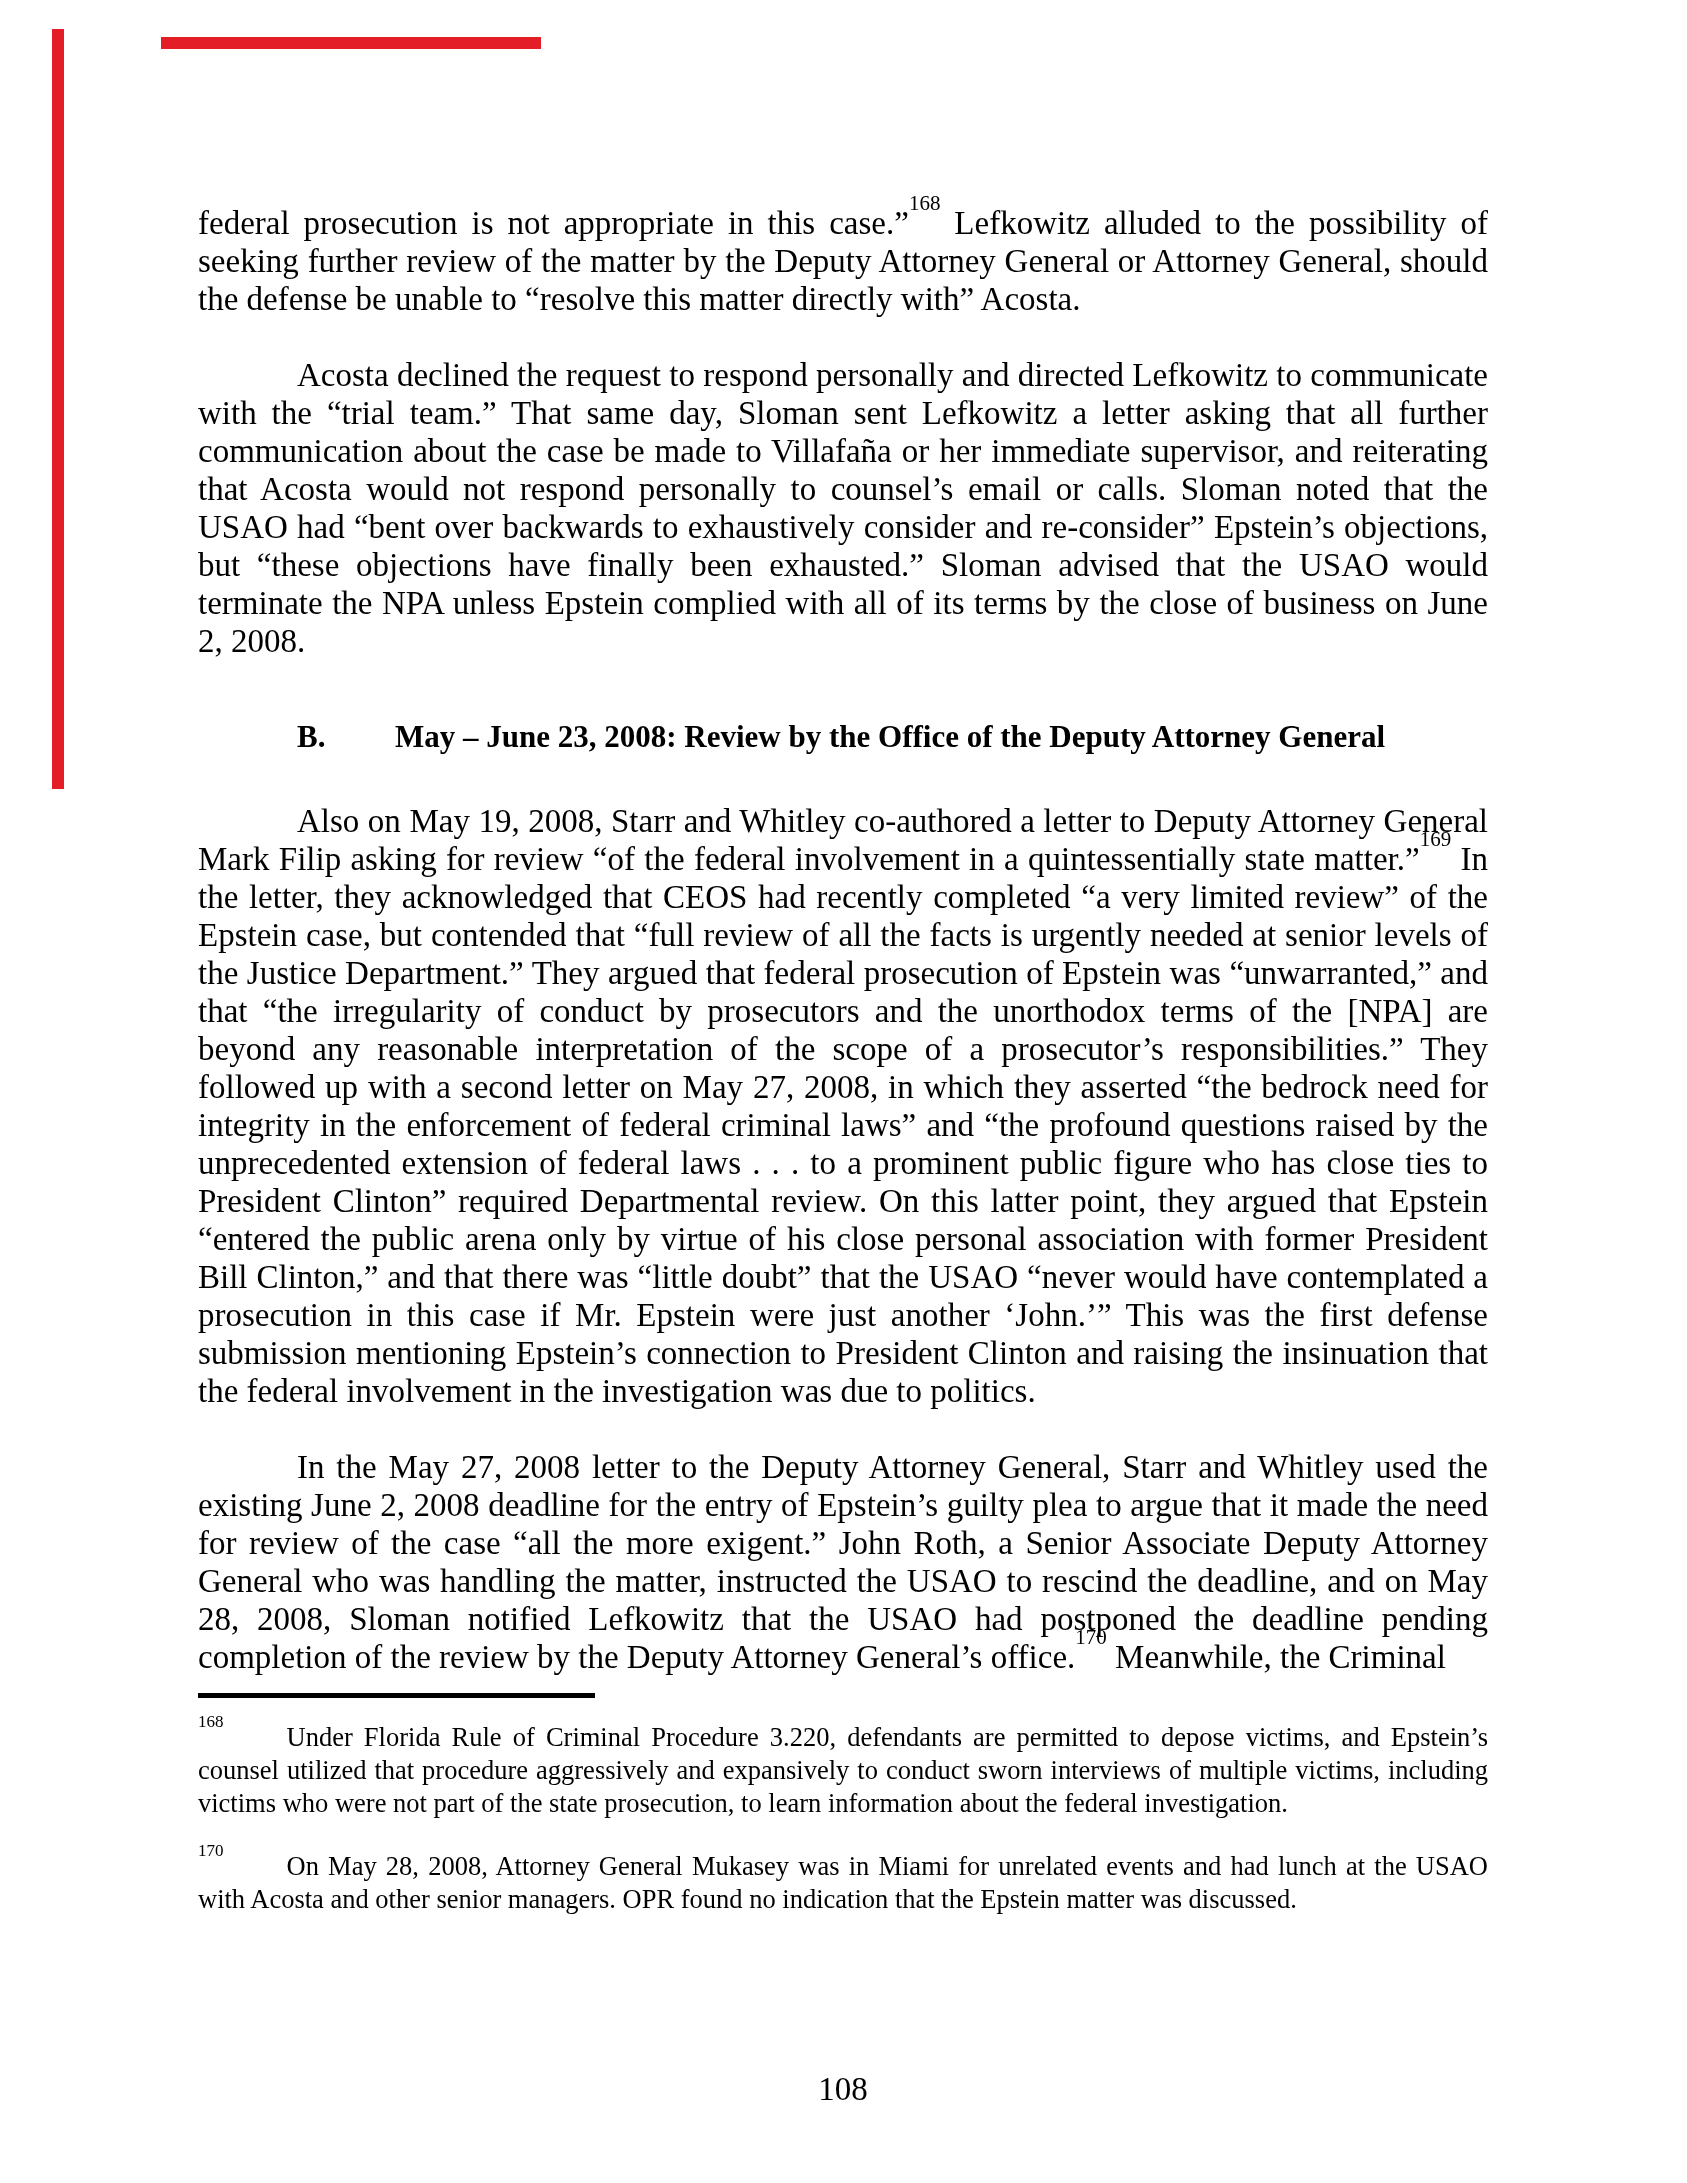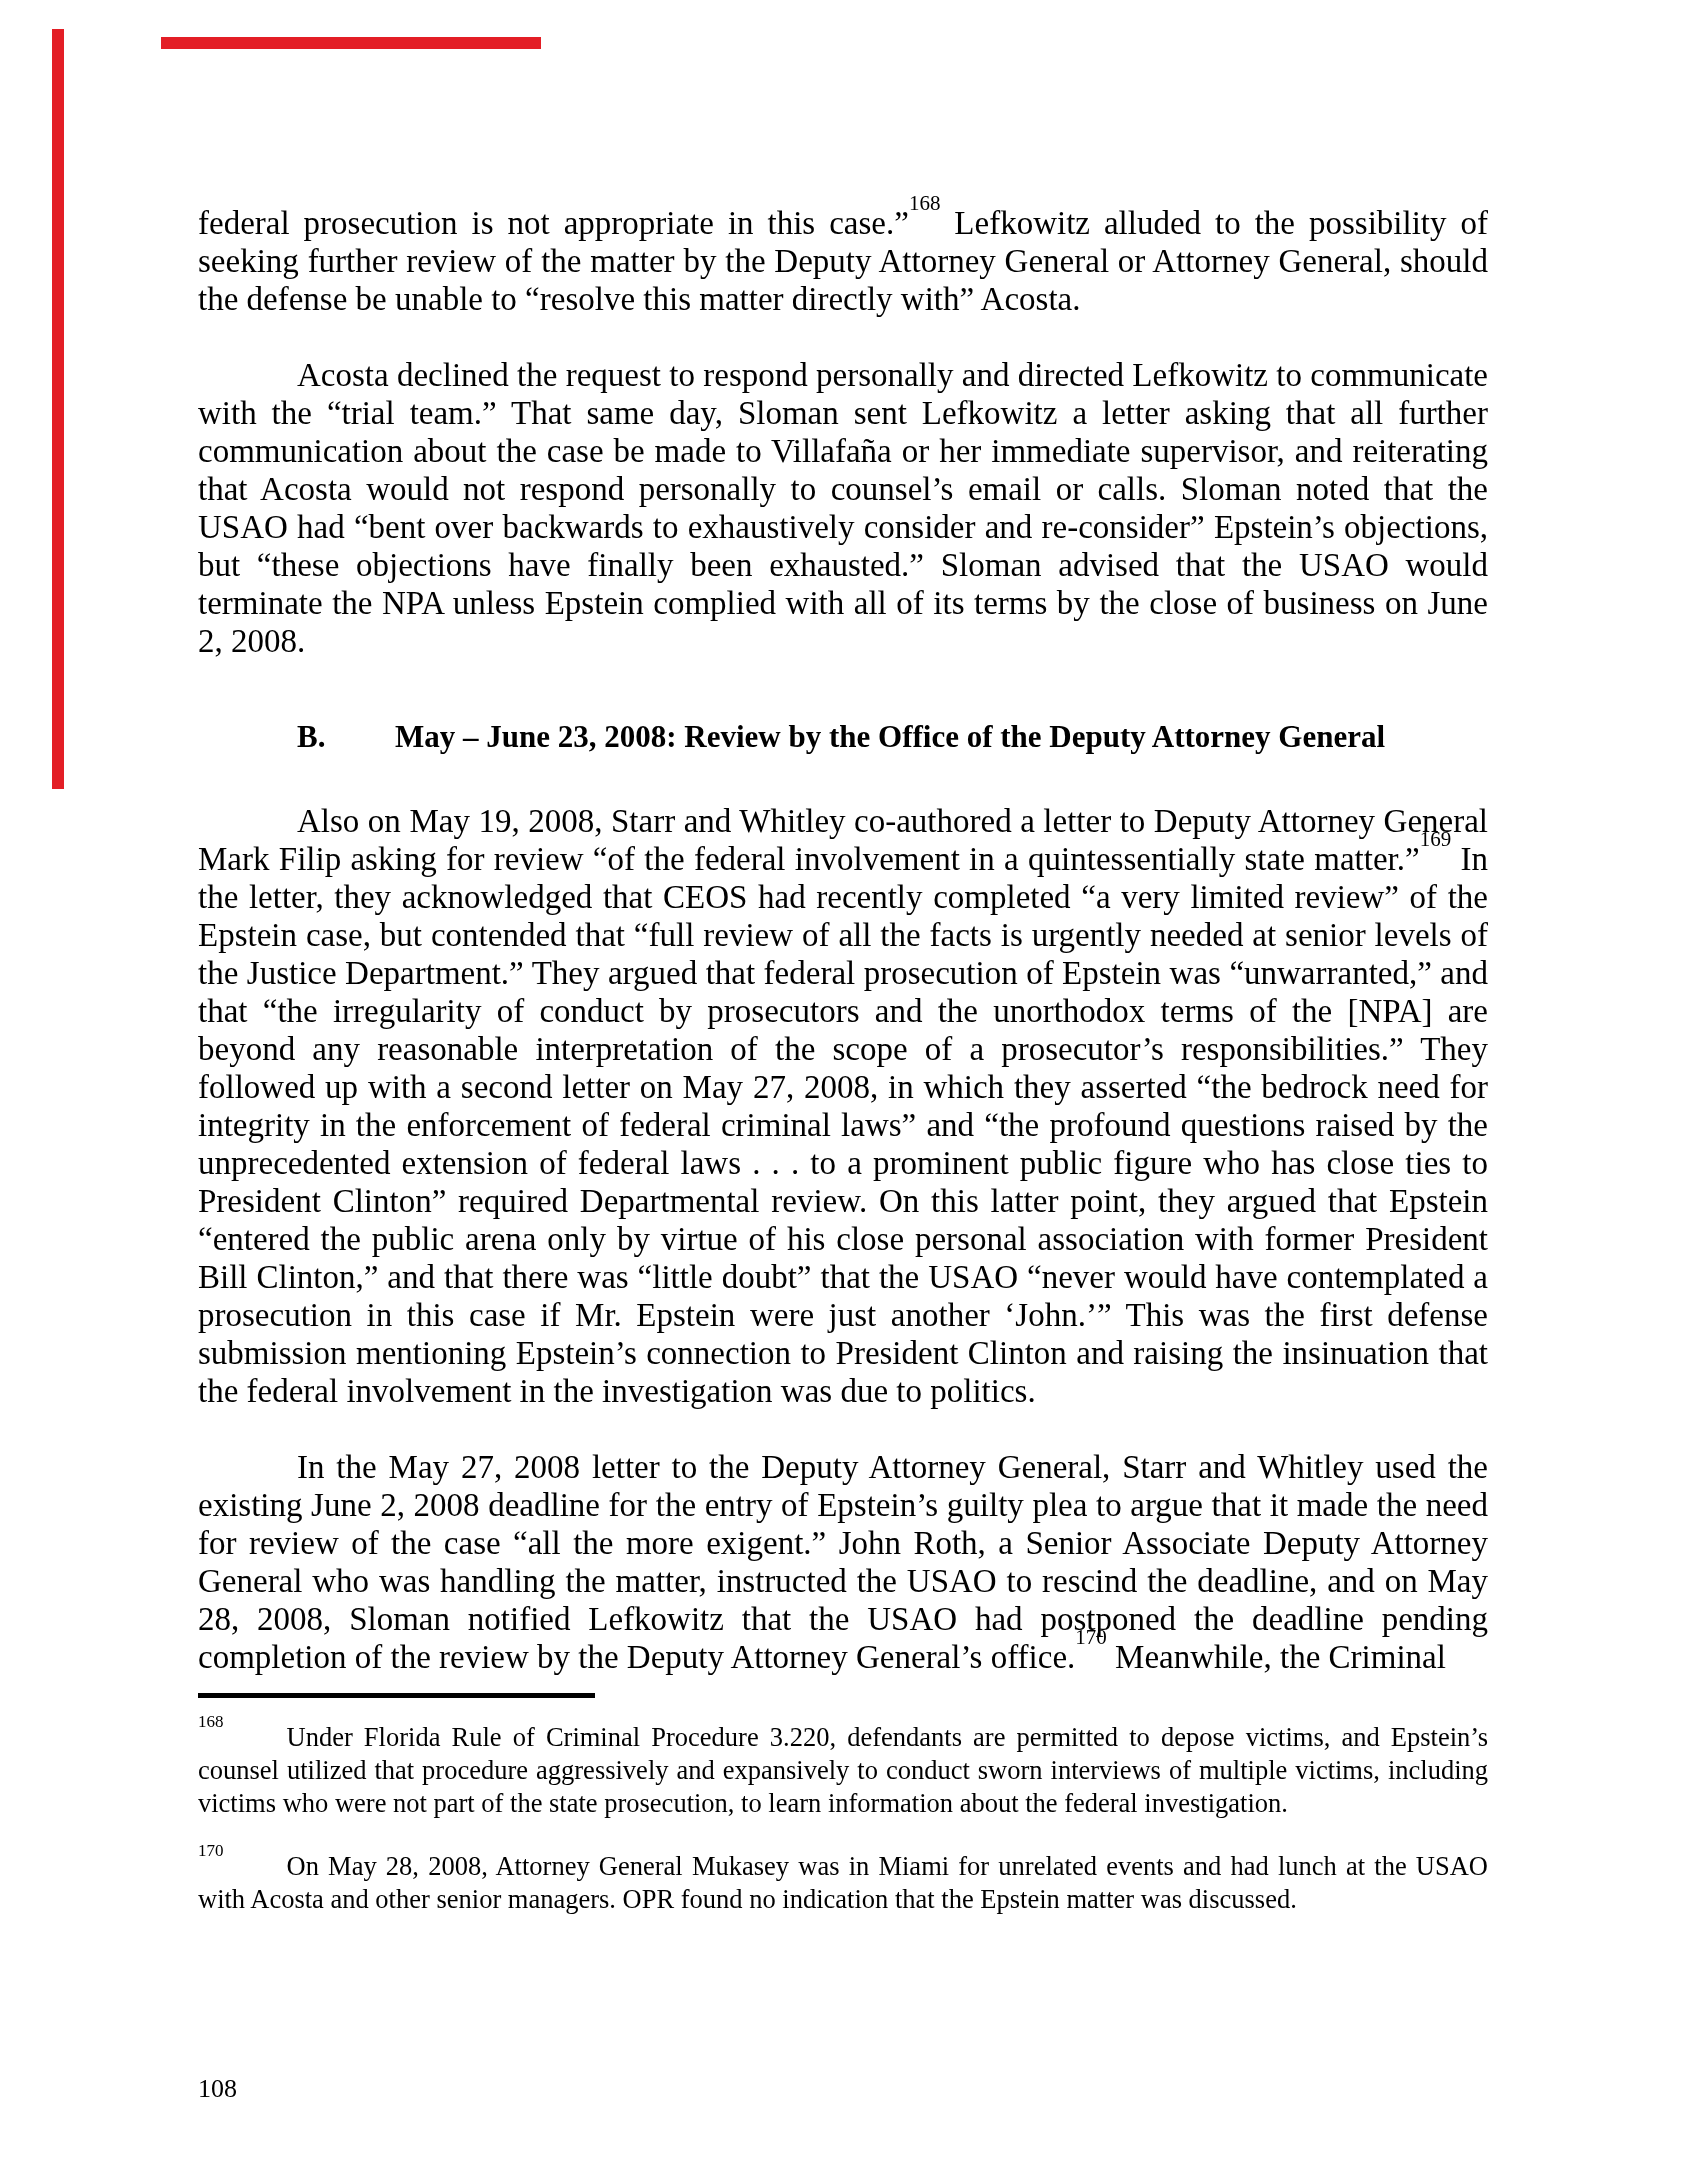--- a/index.html
+++ b/index.html
@@ -96,21 +96,22 @@
   }
   .fn-tab {
     display: inline-block;
     width: 63px;
   }
   .page-number {
     position: absolute;
     left: 198px;
     top: 2041px;
     width: 1290px;
-    font-size: 26px;
+    text-align: center;
+    font-size: 33px;
     line-height: 38px;
   }
 </style>
 </head>
 <body>
 
 <div class="page">
   <div class="artifact-v" style="background: rgb(227, 30, 38);"></div>
   <div class="artifact-h" style="background: rgb(227, 30, 38);"></div>
 

